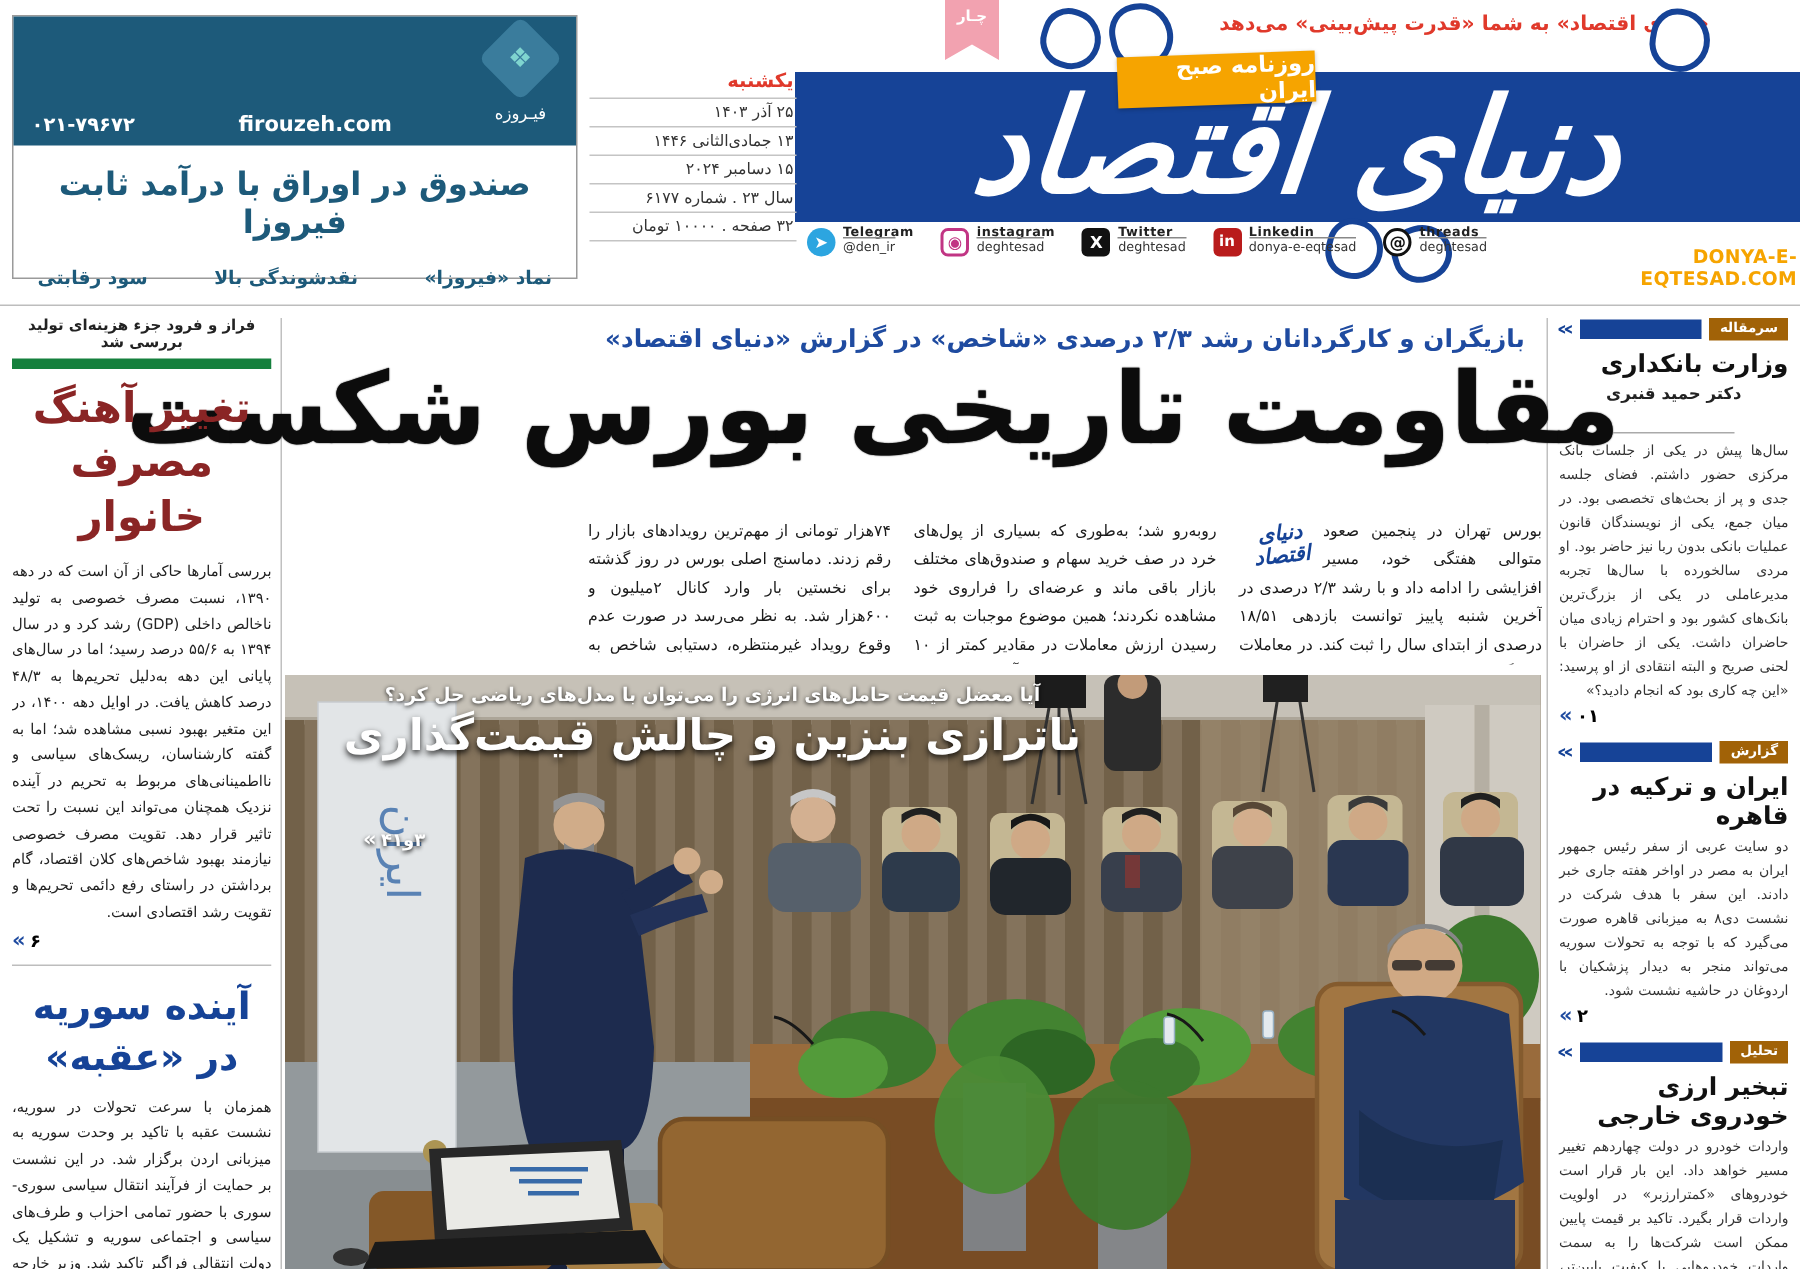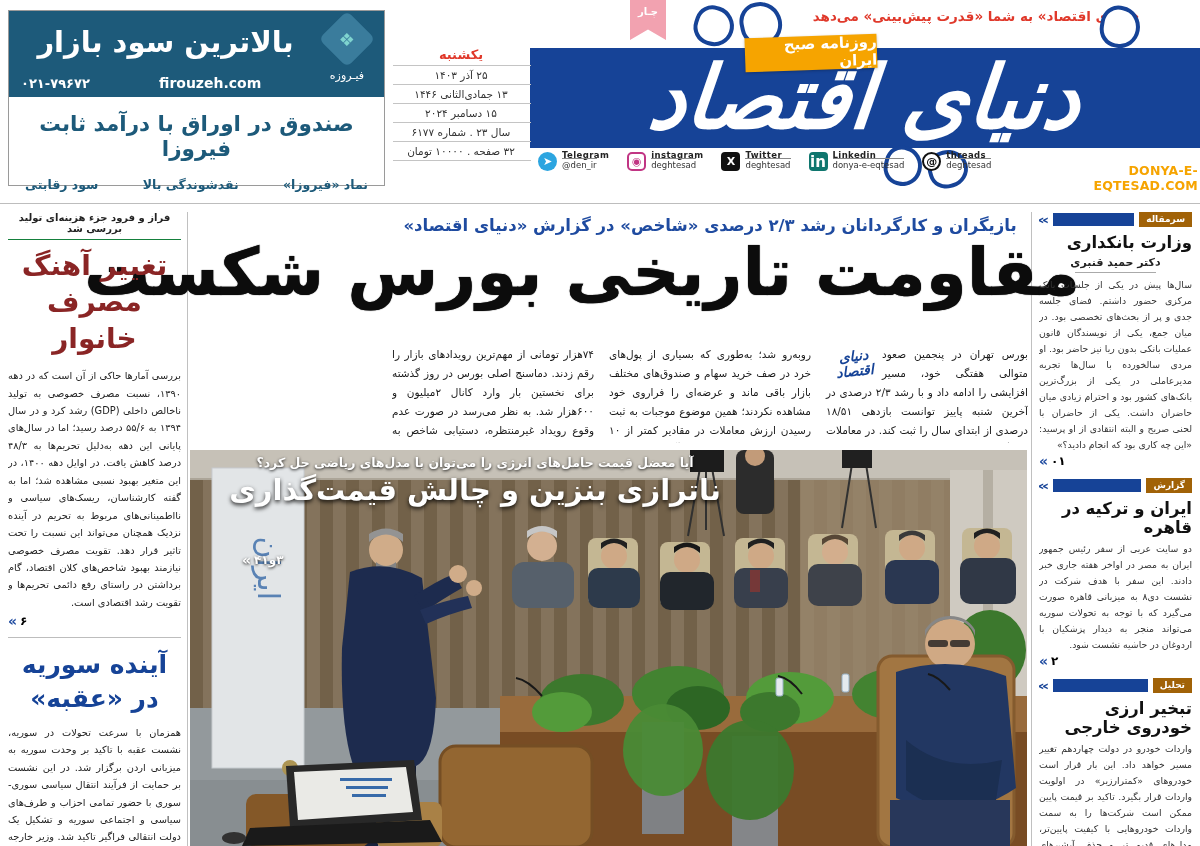--- a/index.html
+++ b/index.html
@@ -20,21 +20,21 @@
     justify-content:center; transform:rotate(-2deg); z-index:5; box-shadow:0 1px 3px rgba(0,0,0,.25); }
   .boteh { position:absolute; border:4px solid #164397; background:#fff; border-radius:46% 54% 52% 48%; }
   #website { left:1042px; top:163px; width:156px; color:#f6a400; font-weight:bold;
     font-size:12.5px; direction:ltr; text-align:right; letter-spacing:.2px; }
   #pink-ribbon { left:630px; top:0; width:36px; height:40px; background:#f2a2b0;
     clip-path:polygon(0 0,100% 0,100% 100%,50% 74%,0 100%); color:#fff; font-size:10px;
     font-weight:bold; text-align:center; padding-top:6px; z-index:6; }
 
   
   #date-block { left:393px; top:44px; width:138px; font-size:10.5px; color:#333; }
-  #date-block .drow { border-bottom:1px solid #c4c4c4; padding:3px 2px 3px 0; text-align:center; white-space:nowrap; }
+  #date-block .drow { border-bottom:1px solid #c4c4c4; padding:3px 2px 3px 0; text-align:right; white-space:nowrap; }
   #date-block .drow.first { color:#e0392b; font-weight:bold; font-size:13px; }
 
   
   #ad-box { left:8px; top:10px; width:377px; height:176px; border:1px solid #9a9a9a; background:#fff; }
   #ad-top { height:86px; background:#1d5a7a; position:relative; color:#fff; }
   #ad-logo { position:absolute; right:10px; top:8px; width:54px; text-align:center; }
   #ad-logo .diamond { width:40px; height:40px; margin:0 auto; background:#3a7c9c; transform:rotate(45deg);
     border-radius:6px; display:flex; align-items:center; justify-content:center; }
   #ad-logo .diamond span { transform:rotate(-45deg); color:#7fd4cf; font-size:18px; }
   #ad-logo .lbl { font-size:11px; margin-top:10px; }
@@ -50,21 +50,21 @@
   #social-row { left:538px; top:150px; width:500px; height:42px; display:flex; direction:ltr; gap:18px; }
   .soc { display:flex; gap:5px; align-items:flex-start; cursor:pointer; }
   .soc .ic { width:19px; height:19px; border-radius:4px; display:flex; align-items:center;
     justify-content:center; color:#fff; font-size:11px; font-weight:bold; flex:0 0 auto; margin-top:2px; }
   .soc .txt { font-size:8.5px; color:#222; }
   .soc .nm { font-weight:bold; letter-spacing:.4px; }
   .soc .hd { border-top:1px solid #888; padding-top:1px; margin-top:1px; color:#333; }
   .ic.tg { background:#2ca5e0; border-radius:50%; }
   .ic.ig { background:#fff; border:2px solid #c13584; color:#c13584; border-radius:5px; }
   .ic.tw { background:#111; }
-  .ic.li { background:#0f766e; font-size:15px; }
+  .ic.li { background:#b91c1c; font-size:10px; }
   .ic.th { background:#fff; border:2px solid #111; color:#111; border-radius:50%; }
 
   #header-rule { left:0; top:203px; width:1200px; height:1px; background:#bdbdbd; }
   .vdivider { width:1px; background:#c0c0c0; top:212px; height:634px; }
 
   
   #lead-kicker { left:392px; top:216px; width:636px; text-align:center; color:#1f4ba0;
     font-weight:bold; font-size:16.5px; }
   #lead-headline { left:340px; top:238px; width:740px; text-align:center; color:#0c0c0c;
     font-weight:900; font-size:66px; line-height:1.05; letter-spacing:-1px;
@@ -86,40 +86,40 @@
     text-shadow:0 1px 3px rgba(0,0,0,.9); z-index:4; }
 
   .refline { display:flex; direction:ltr; align-items:center; gap:3px; font-weight:bold; }
   .refline .mark { color:#1f4ba0; font-size:14px; }
   #photo-ref .mark { color:#fff; }
   .refline .pg { font-size:12px; }
 
   
   #left-col { left:8px; top:212px; width:173px; height:634px; overflow:hidden; }
   #lc-kicker { font-size:10px; font-weight:bold; color:#222; text-align:center;
-    border-bottom:1px solid #15803d; padding-bottom:5px; }
+    border-bottom:7px solid #15803d; padding-bottom:5px; }
   #lc-title1 { color:#8a2525; font-weight:900; font-size:28px; text-align:center;
     line-height:1.3; margin:8px 0 10px; }
   #lc-title2 { color:#164397; font-weight:900; font-size:25px; text-align:center;
     line-height:1.35; margin:10px 0 8px; }
   .lc-body { font-size:9.8px; line-height:1.78; text-align:justify; color:#222; }
   .lc-sep { height:1px; background:#bdbdbd; margin:8px 0; }
   .lc-ref { margin:2px 0 0; }
 
   
   #right-col { left:1039px; top:212px; width:153px; height:634px; overflow:hidden; }
   .sec { margin-bottom:9px; }
   .sec-head { display:flex; direction:ltr; align-items:center; height:15px; }
   .sec-head .gmt { color:#164397; font-weight:900; font-size:13px; transform:scaleX(1.5); }
   .sec-head .bar { flex:1; height:13px; background:#164397; margin:0 5px 0 6px; }
   .sec-head .tag { background:#a16207; color:#fff; font-size:9px; font-weight:bold;
     padding:2px 7px 3px; }
   .sec-title { text-align:right; font-weight:900; font-size:16.5px; color:#111; margin:6px 0 4px; }
   .sec-author { text-align:center; font-weight:bold; font-size:11px; color:#222;
-    padding-bottom:4px; margin-bottom:4px; position:relative; }
+    padding-bottom:20px; margin-bottom:4px; position:relative; }
   .sec-author:after { content:""; position:absolute; bottom:0; left:36px; right:36px;
     height:1px; background:#aaa; }
   .sec-body { font-size:9.3px; line-height:1.72; text-align:justify; color:#333; }
 </style>
 </head>
 <body>
 
 <div id="page">
 
   <div class="abs" id="masthead-slogan">«دنیای اقتصاد» به شما «قدرت پیش‌بینی» می‌دهد</div>
@@ -149,21 +149,20 @@
   </div>
 
   <div class="abs" id="ad-box">
     <div id="ad-top">
       <div id="ad-logo">
         <div class="diamond">
             <span>❖</span>
           </div>
         <div class="lbl">فیـروزه</div>
       </div>
-      <div id="ad-title">بالاترین سود بازار</div>
       <div id="ad-phone">۰۲۱-۷۹۶۷۲</div>
       <div id="ad-url">firouzeh.com</div>
     </div>
     <div id="ad-mid">صندوق در اوراق با درآمد ثابت فیروزا</div>
     <div id="ad-feats">
       <span>نماد «فیروزا»</span>
       <span>نقدشوندگی بالا</span>
       <span>سود رقابتی</span>
     </div>
   </div>

